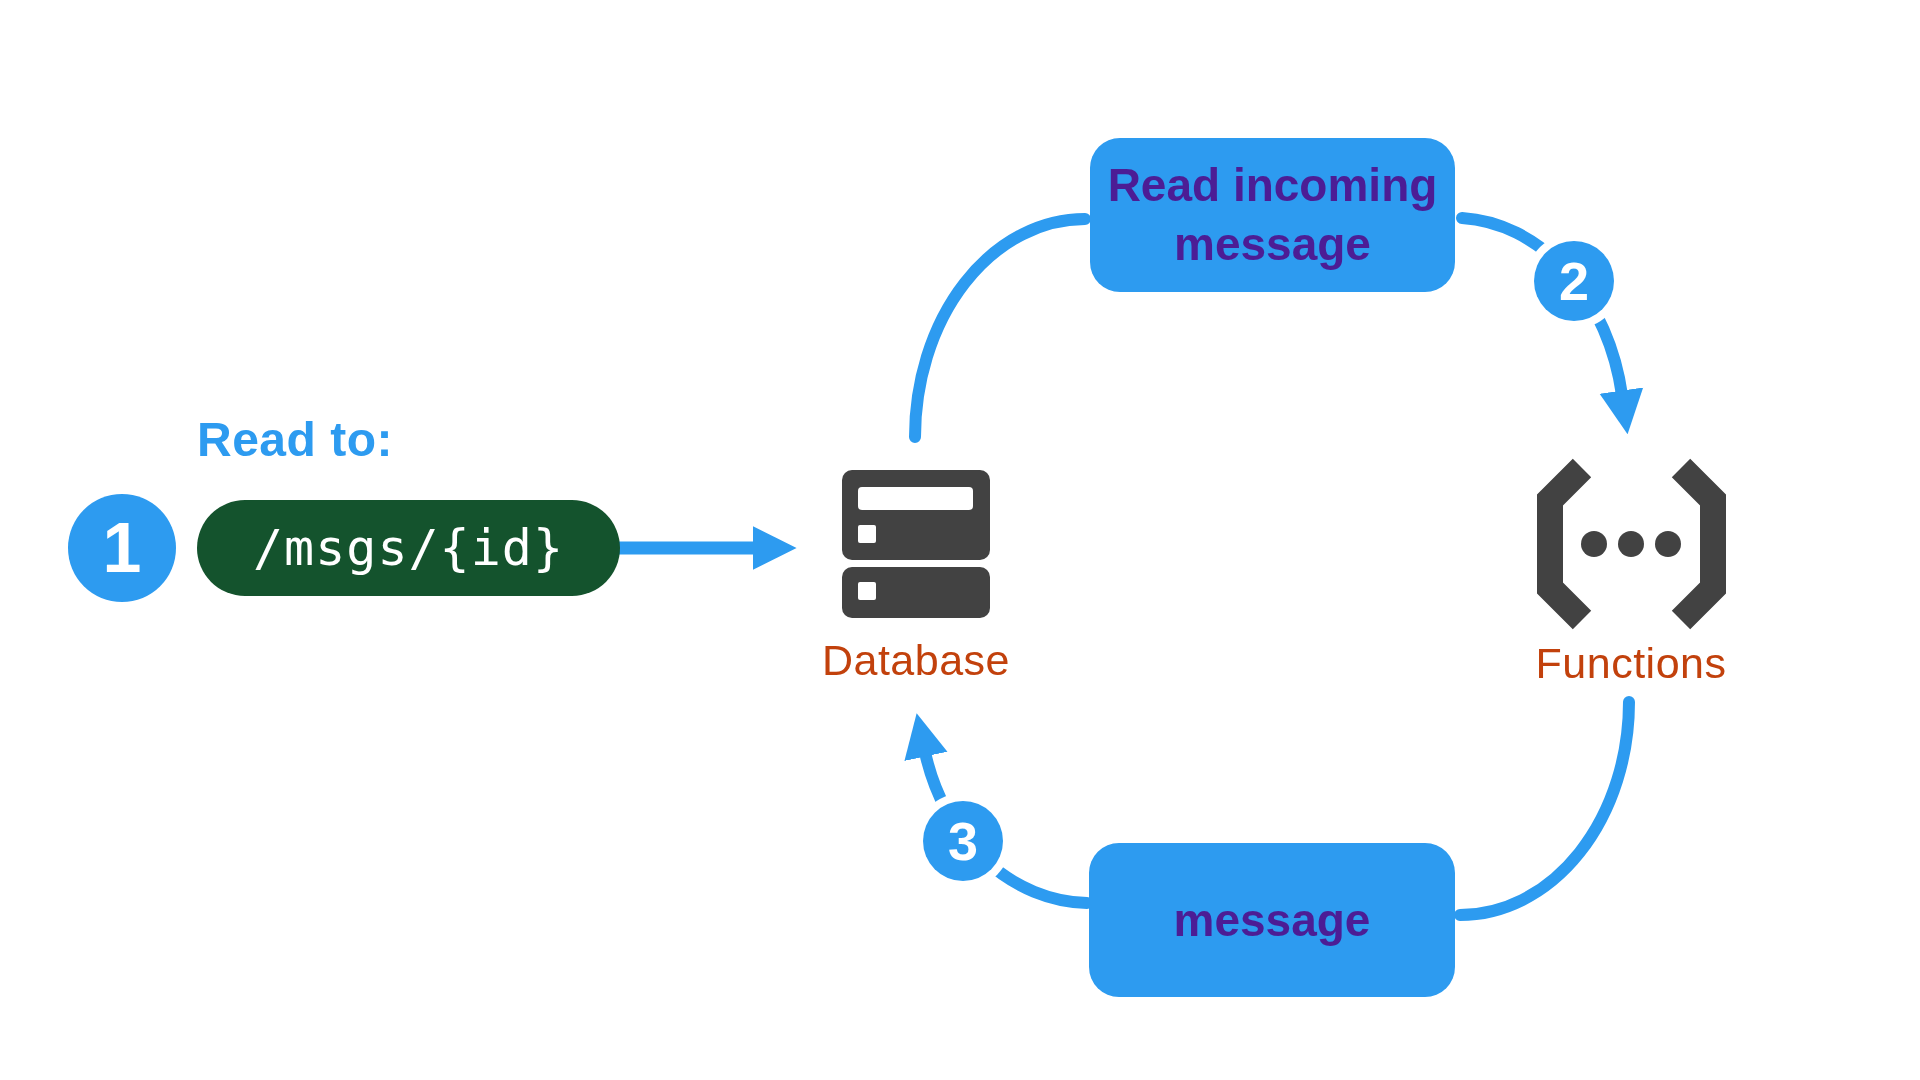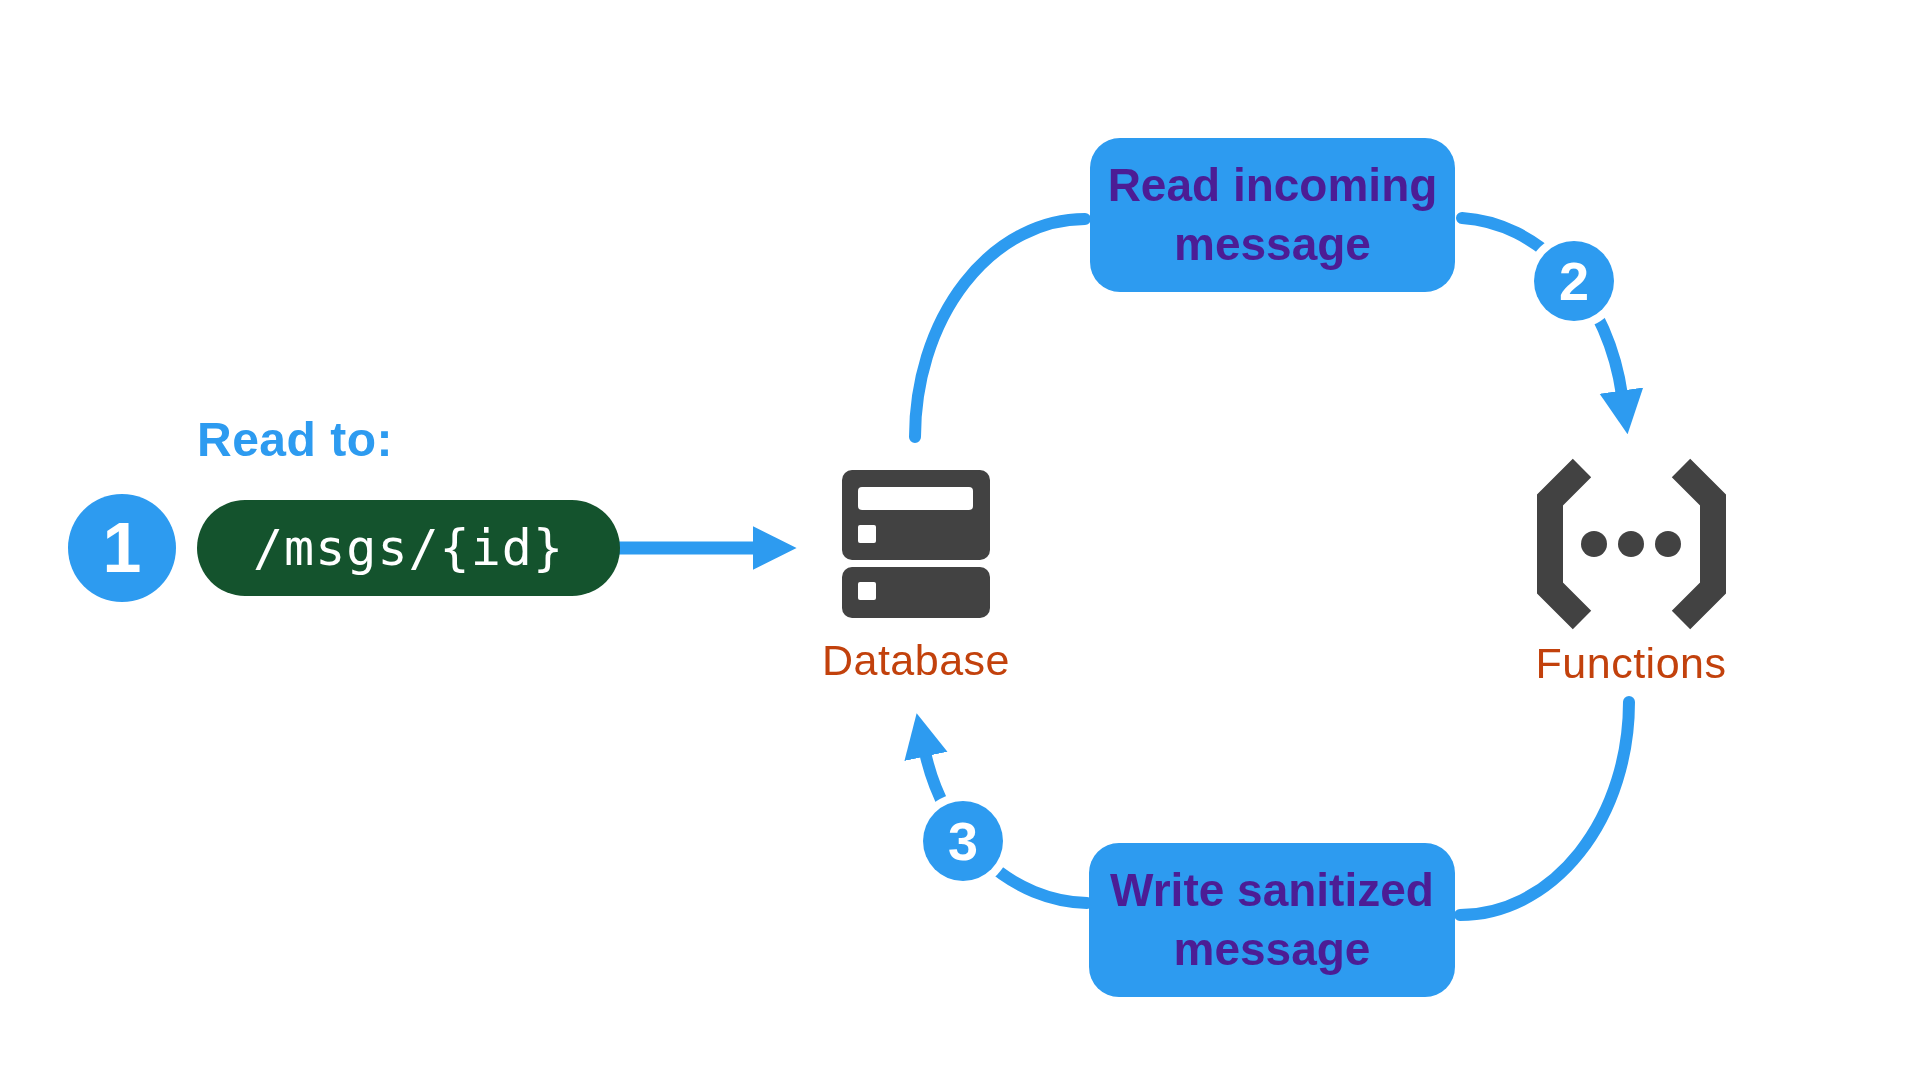--- a/index.html
+++ b/index.html
@@ -98,20 +98,19 @@
 
   <div class="abs step-box box-read">
     <span>Read incoming</span>
     <span>message</span>
   </div>
   <div class="abs badge badge-2">
     <span>2</span>
   </div>
 
   <div class="abs step-box box-write">
-    <span>Write sanitized</span>
     <span>message</span>
   </div>
   <div class="abs badge badge-3">
     <span>3</span>
   </div>
 
 </div>
 
 </body></html>

